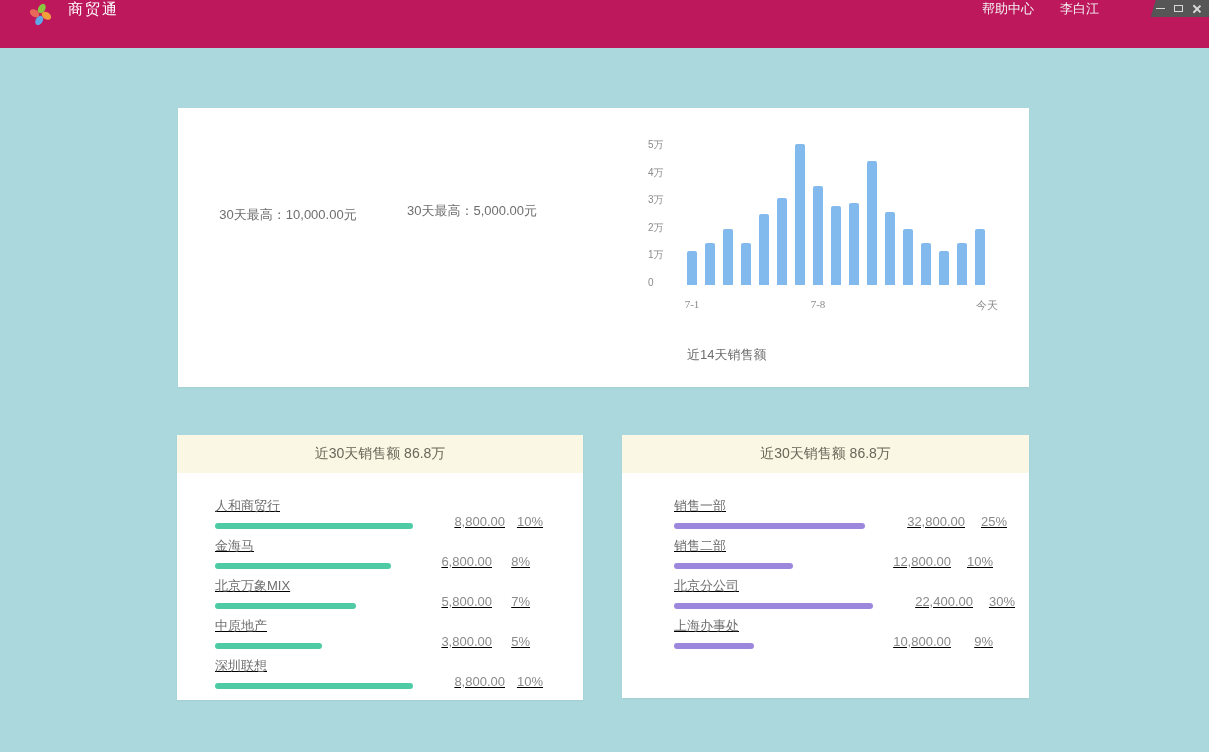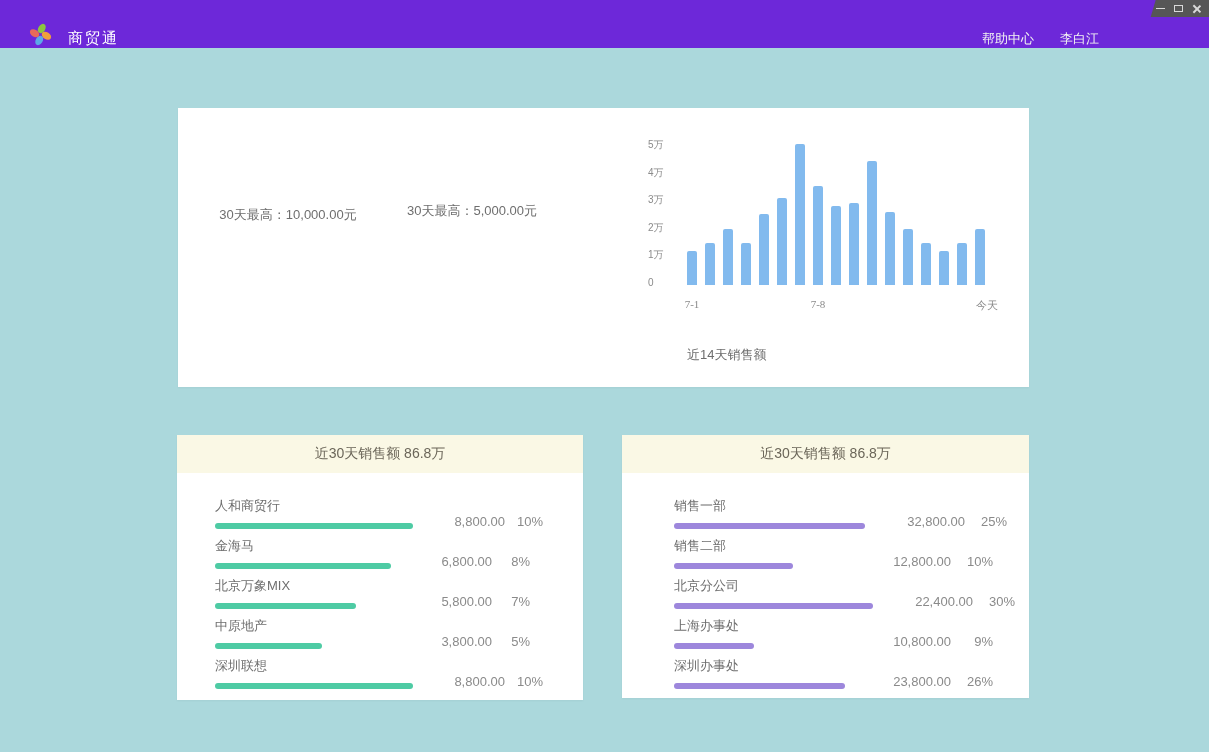--- a/index.html
+++ b/index.html
@@ -4,21 +4,21 @@
 <style>
   * { margin:0; padding:0; box-sizing:border-box; }
   html,body { width:1209px; height:752px; }
   body {
     font-family:"Liberation Sans","DejaVu Sans",sans-serif;
     background:#abd8dc; overflow:hidden; position:relative;
   }
   
   .titlebar {
     position:absolute; left:0; top:0; width:1209px; height:48px;
-    background:#6d28d9; display:flex; align-items:flex-end;
+    background:#be185d; display:flex; align-items:flex-start;
   }
   .logo { margin-left:26px; width:28px; height:28px; display:flex; align-items:center; justify-content:center; }
   .app-title { color:#fff; font-size:15px; letter-spacing:2px; margin-left:14px; }
   .titlebar-right { margin-left:auto; margin-right:110px; display:flex; gap:26px; align-items:center; }
   .titlebar-right span { color:#f2f2f2; font-size:13px; cursor:pointer; }
   .win-controls {
     position:absolute; right:0; top:0; width:62px; height:17px; background:#565656;
     clip-path:polygon(14% 0, 100% 0, 100% 100%, 6% 100%);
     display:flex; align-items:center; justify-content:flex-end; gap:9px; padding-right:8px;
   }
@@ -56,21 +56,21 @@
   .bars { position:absolute; left:49px; top:6px; width:312px; height:141px; display:flex; align-items:flex-end; gap:8px; }
   .bar { width:10px; border-radius:2px 2px 0 0; }
   .x-labels { position:absolute; left:49px; top:160px; width:312px; height:14px; }
   .x-labels span { position:absolute; transform:translateX(-50%); font-size:11px; color:#8a8a8a; white-space:nowrap;font-family:Liberation Serif, serif; }
   .chart-caption { position:absolute; left:49px; top:190px; width:303px; text-align:left; font-size:13px; color:#6e6e6e;margin-top:18px; }
   
   .card-header {
     height:38px; background:#faf8e5; display:flex; align-items:center; justify-content:center;
     font-size:14px; color:#6b6659;
   }
-  .rank-list { padding:17px 0 0 0; }
+  .rank-list { padding:17px 0 0 0;text-decoration:underline; }
   .rank-row { display:flex; align-items:flex-end; height:39px; margin-bottom:1px; cursor:pointer; }
   .rank-left { flex:1; }
   .rank-name { font-size:13px; color:#6e6e6e; margin-bottom:8px; }
   .rank-bar-track { height:6px; }
   .rank-bar { height:6px; border-radius:3px; }
   .rank-values { display:flex; align-items:baseline; padding-bottom:0; }
   .rank-amount { font-size:13px; color:#8a8a8a; text-align:right; }
   .rank-pct { font-size:13px; color:#8a8a8a; text-align:right; }
   .left-card .rank-list { padding-left:38px; padding-right:53px; }
   .left-card .rank-amount { width:92px; }
@@ -270,26 +270,14 @@
       <div class="rank-bar-track">
             <div class="rank-bar" style="width: 80px; background: rgb(157, 135, 220);"></div>
           </div>
     </div>
     <div class="rank-values">
       <span class="rank-amount">10,800.00</span>
       <span class="rank-pct">9%</span>
     </div>
   </div>
 
-  <div class="rank-row">
-    <div class="rank-left">
-      <div class="rank-name">深圳办事处</div>
-      <div class="rank-bar-track">
-            <div class="rank-bar" style="width: 171px; background: rgb(157, 135, 220);"></div>
-          </div>
-    </div>
-    <div class="rank-values">
-      <span class="rank-amount">23,800.00</span>
-      <span class="rank-pct">26%</span>
-    </div>
-  </div>
 </div>
 </div>
 
 </body></html>

